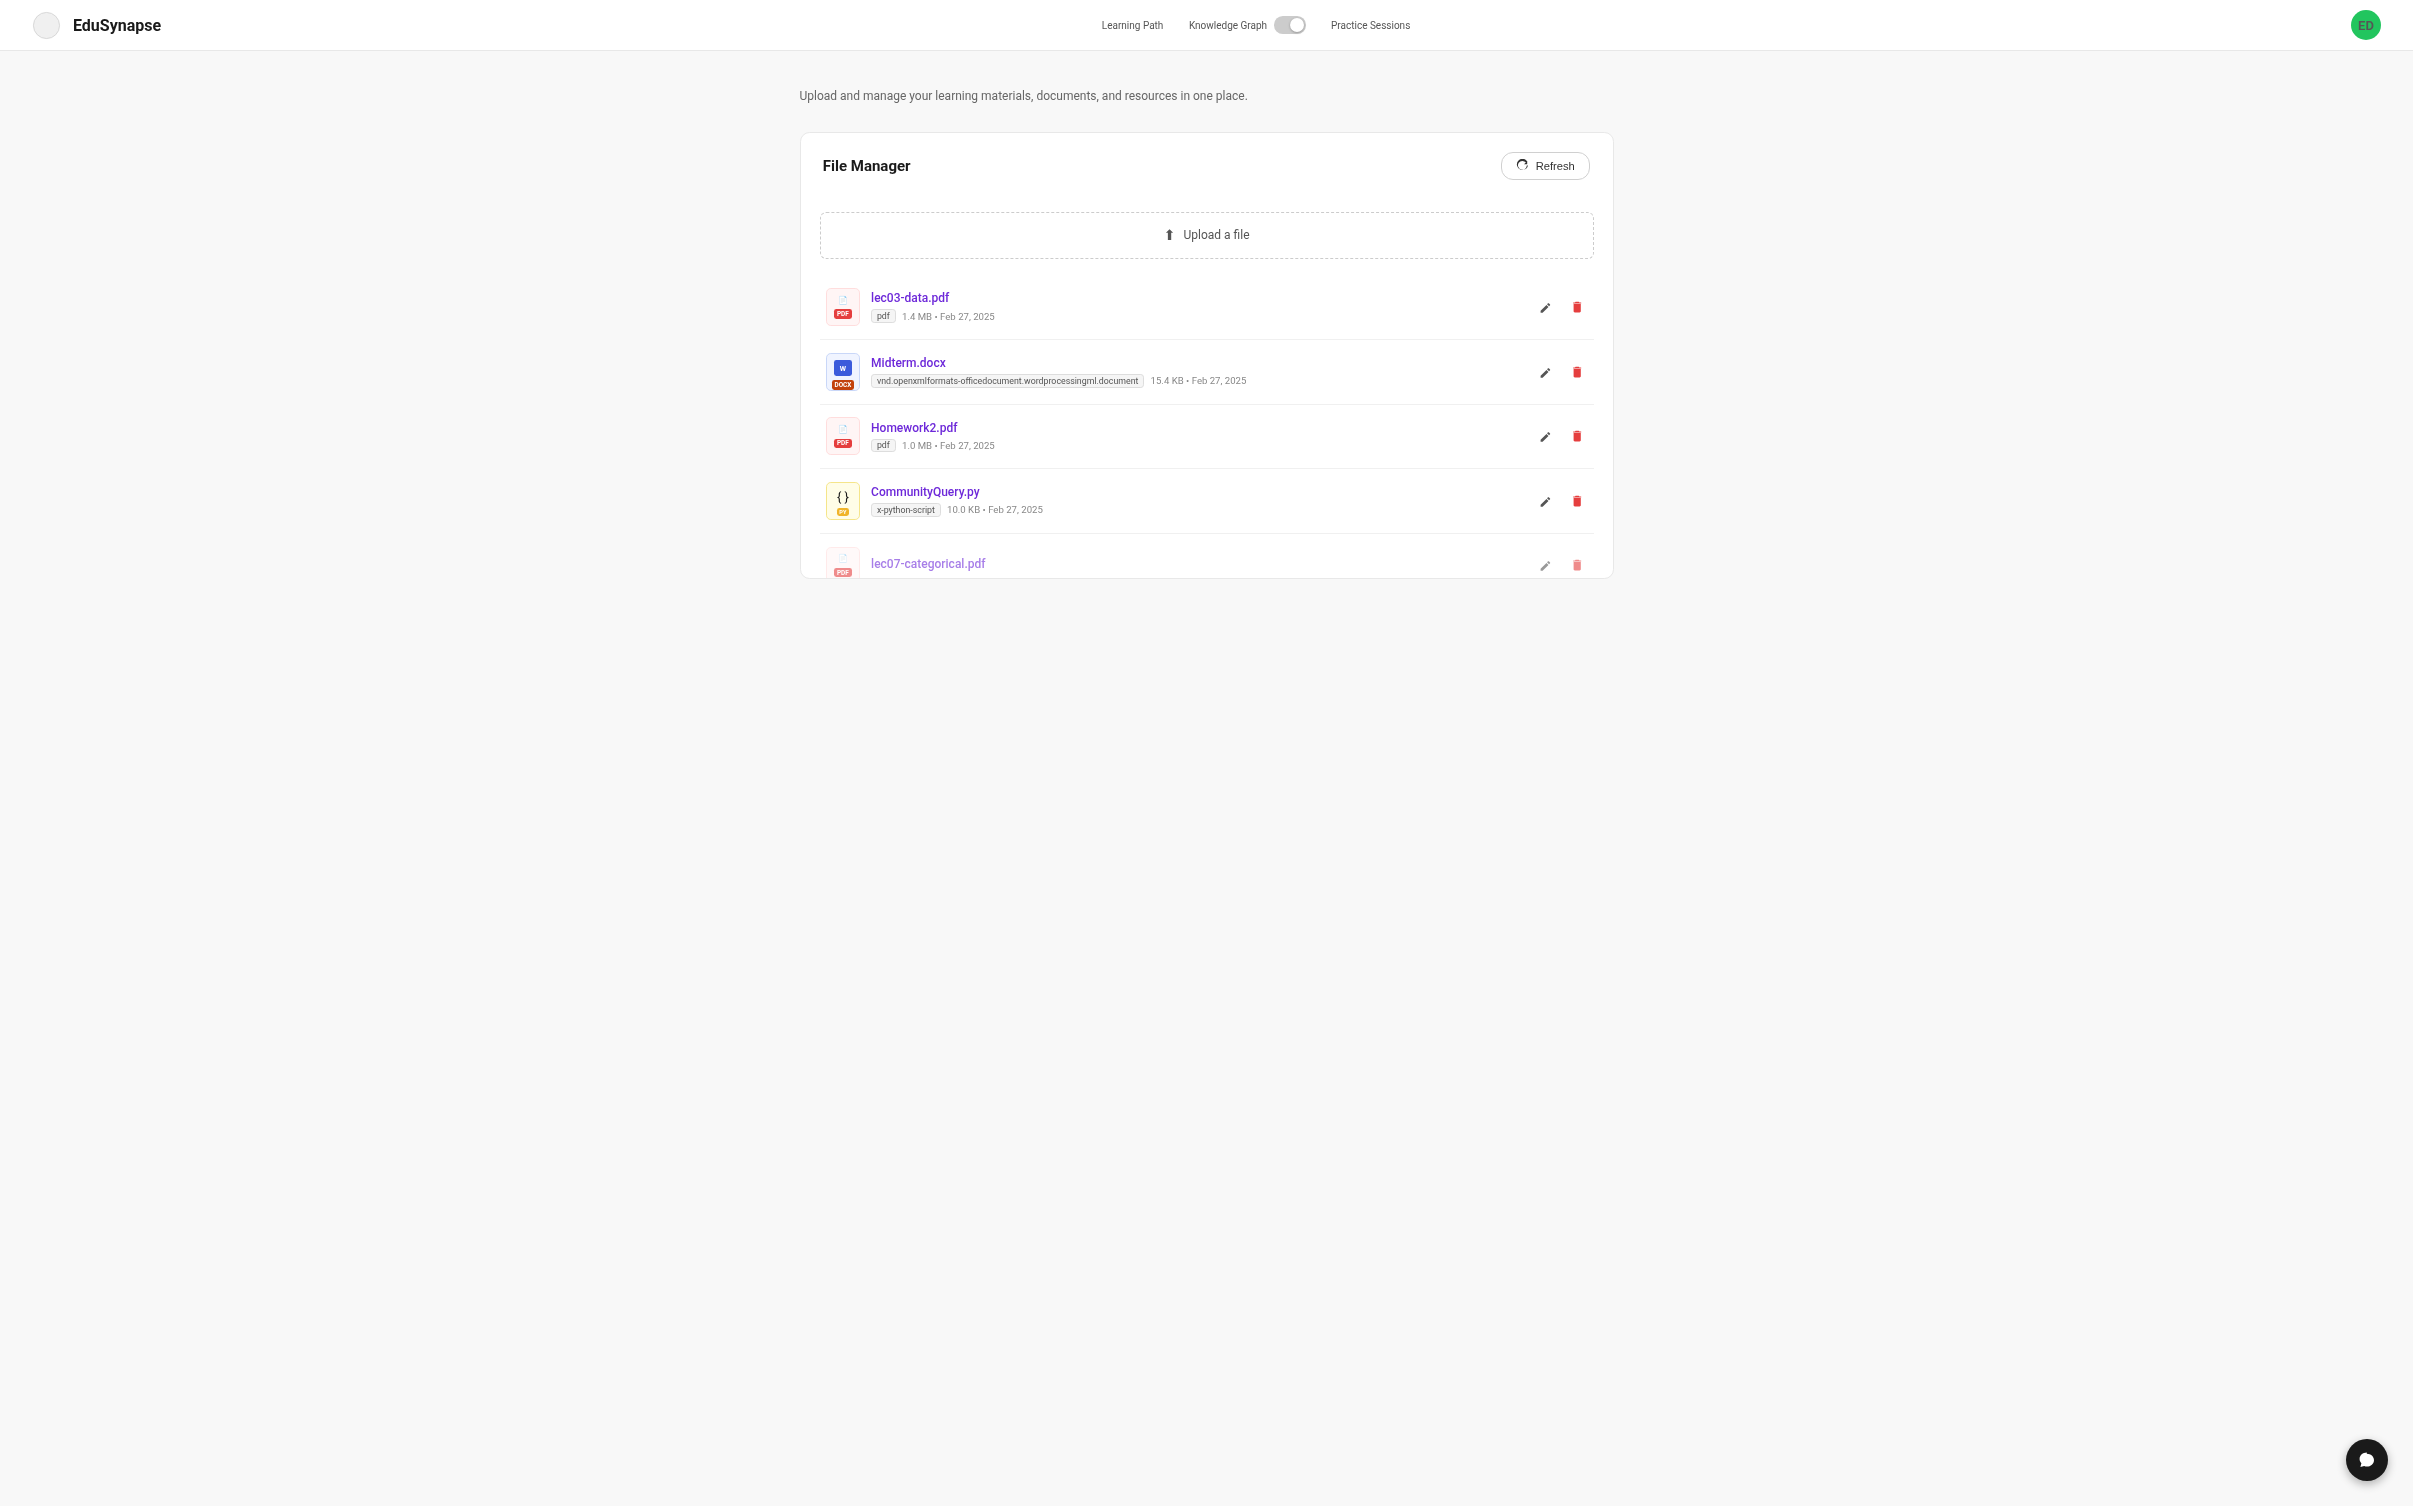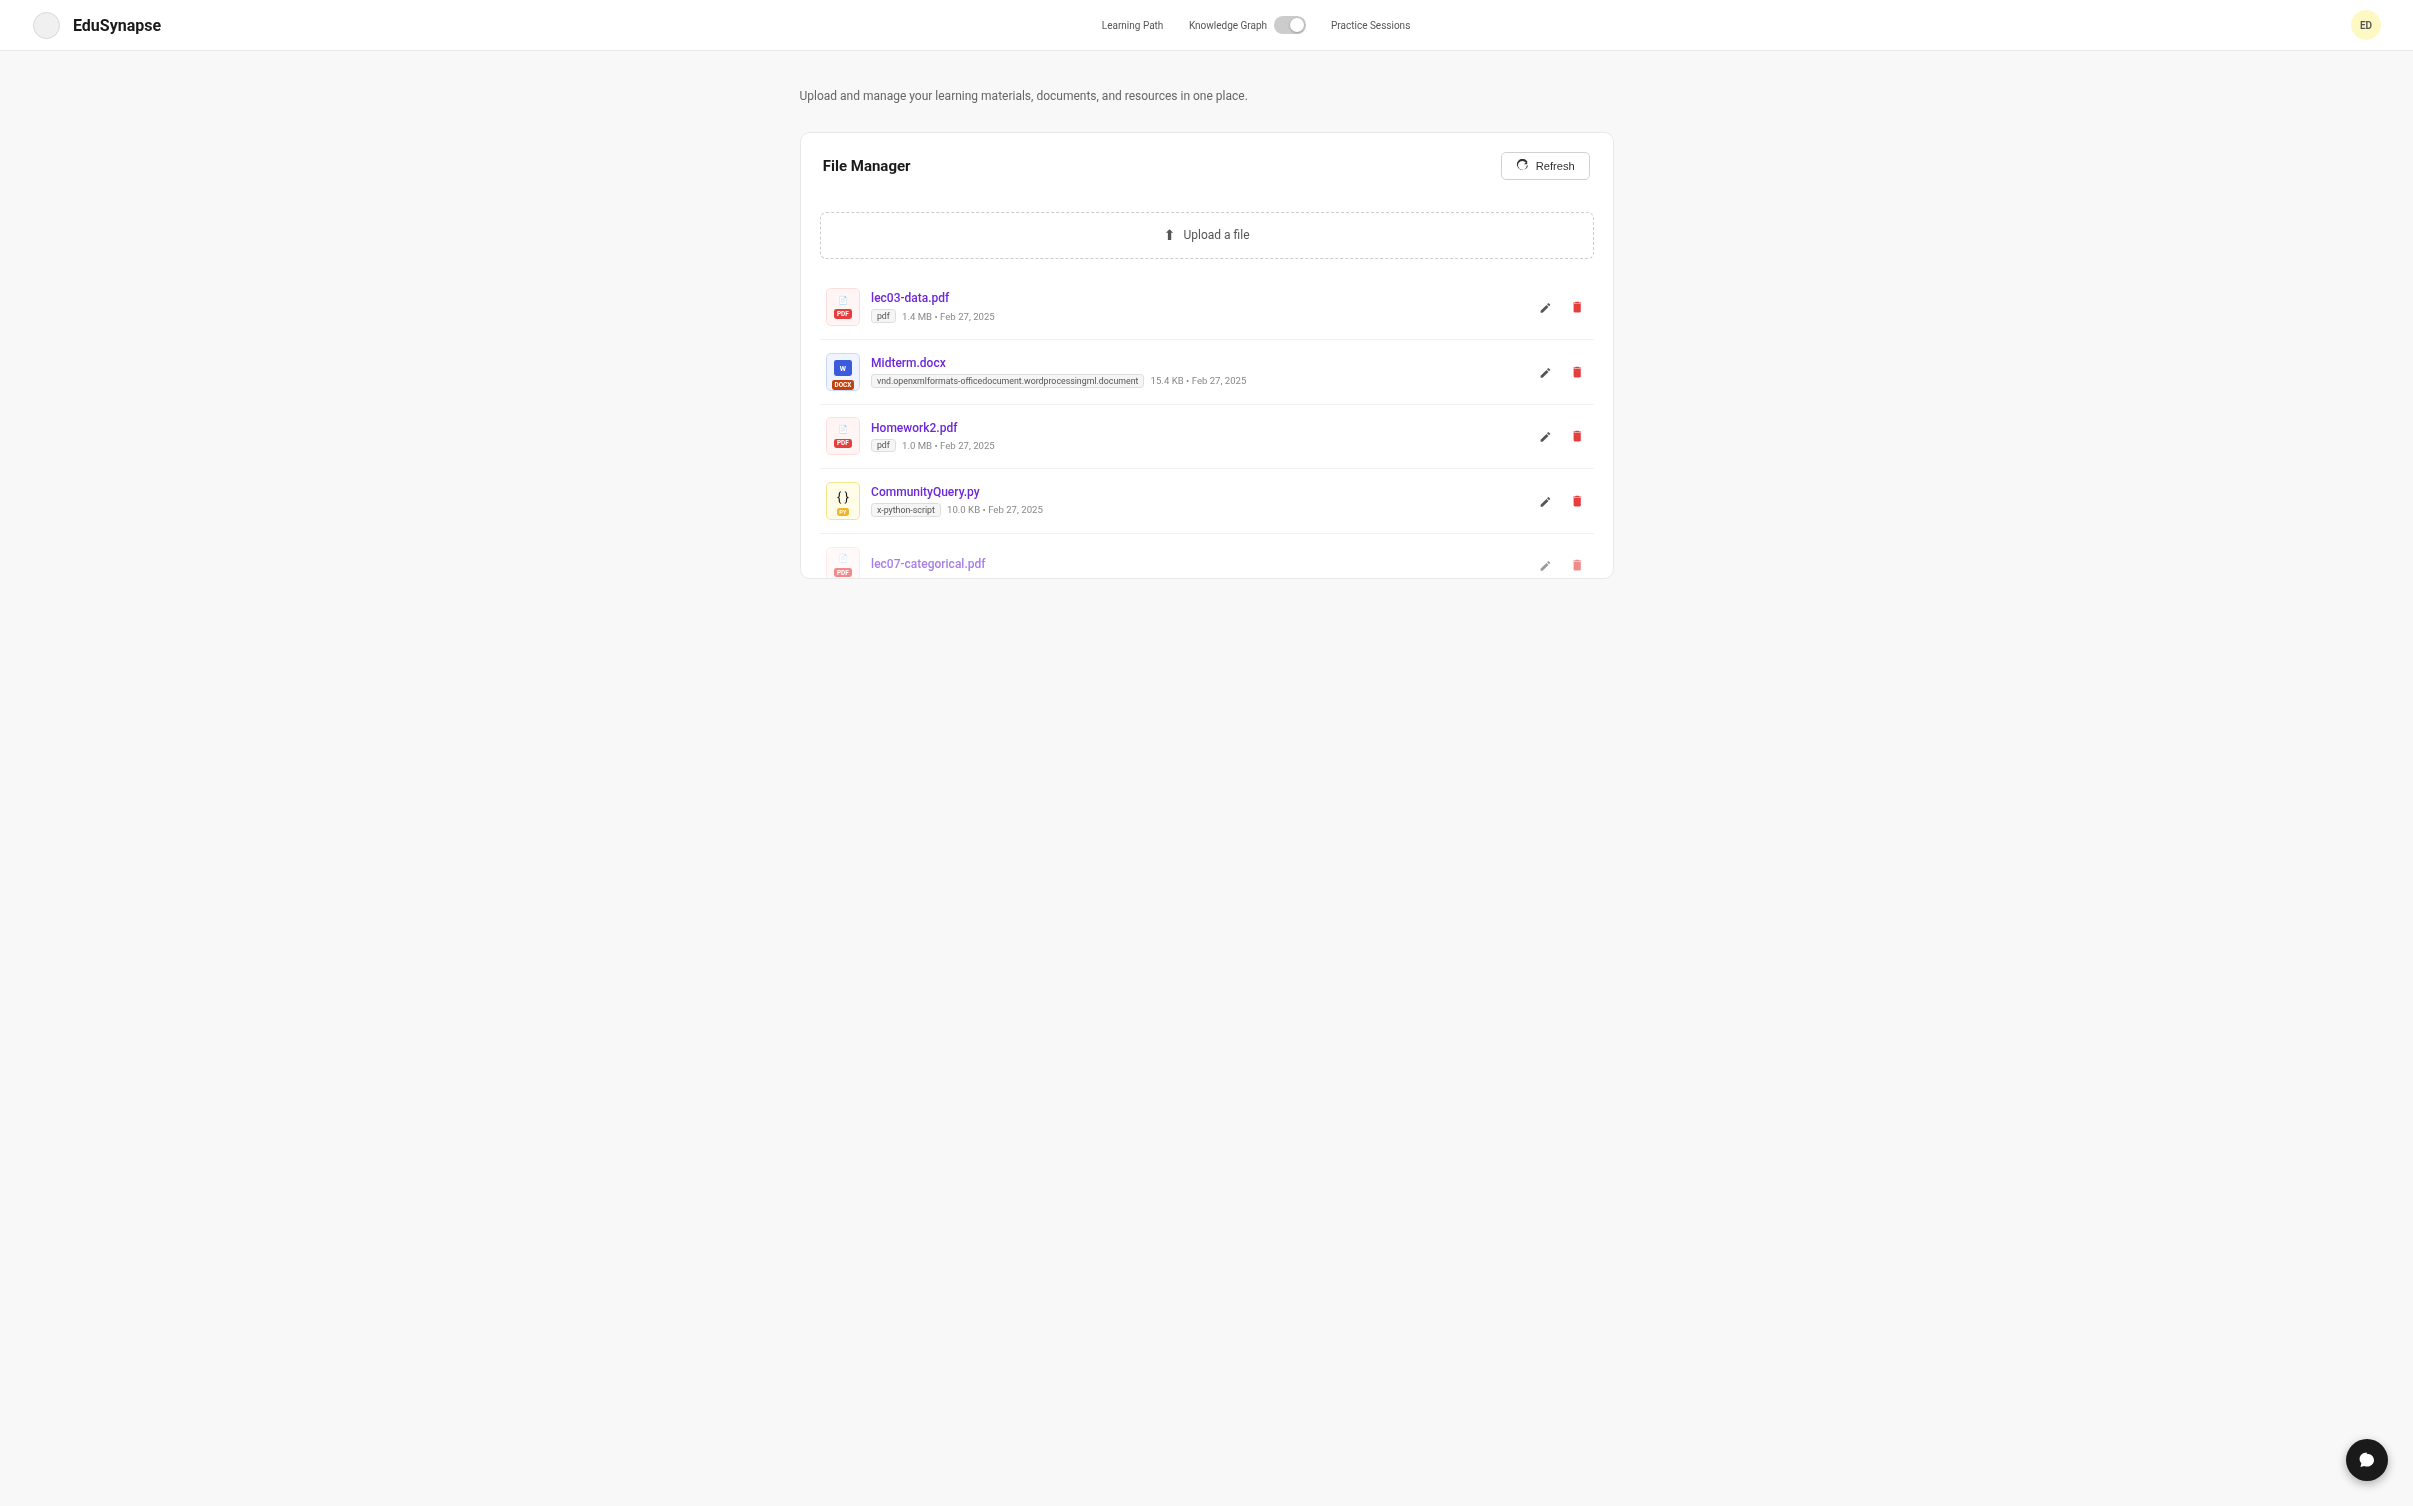--- a/index.html
+++ b/index.html
@@ -62,27 +62,27 @@
       height: 14.4px;
       background: #fff;
       border-radius: 50%;
       top: 1.6px;
       right: 1.6px;
       box-shadow: 0 0.8px 2.4px rgba(0,0,0,0.3);
     }
     .avatar {
       width: 30px;
       height: 30px;
-      background: #fef9c3;
+      background: #22c55e;
       border-radius: 50%;
       display: flex;
       align-items: center;
       justify-content: center;
       font-weight: 600;
-      font-size: 10px;
+      font-size: 13px;
       color: #555;
       cursor: pointer;
     }
 
     
     .main-content {
       max-width: 878px;
       margin: 0 auto;
       padding: 38px 32px;
     }
@@ -113,21 +113,21 @@
     .file-manager-title {
       font-size: 15px;
       font-weight: 700;
     }
     .refresh-button {
       display: flex;
       align-items: center;
       gap: 6.4px;
       border: 1.2px solid #d0d0d0;
       background: #fff;
-      border-radius: 5px;
+      border-radius: 12px;
       padding: 6.4px 14.4px;
       font-size: 11.2px;
       font-weight: 500;
       cursor: pointer;
       color: #333;
     }
 
     
     .file-tabs {
       display: flex;

